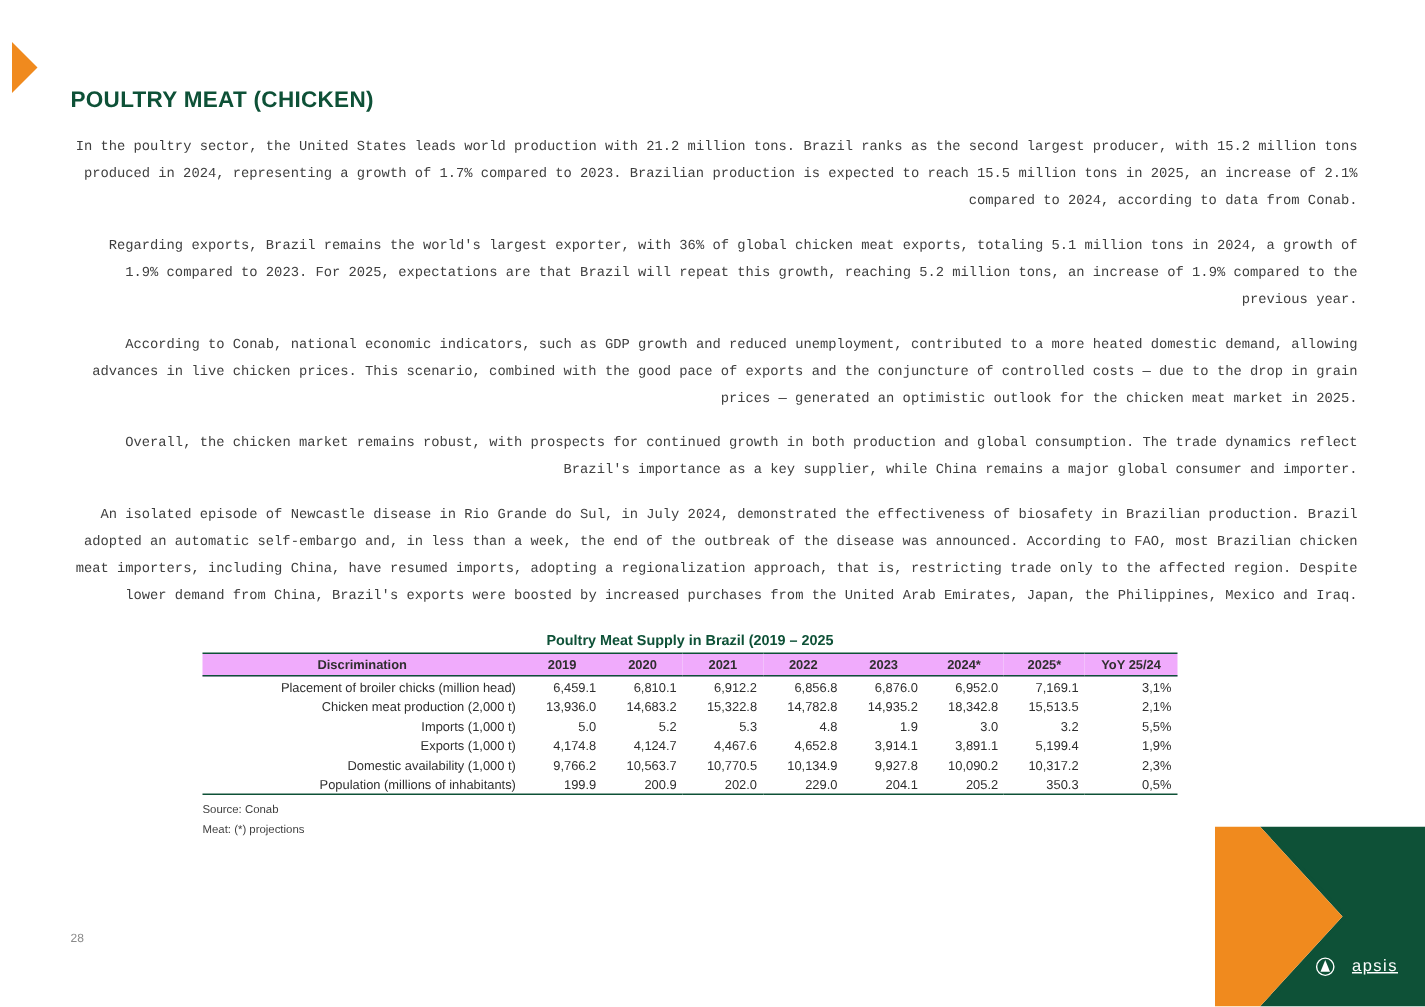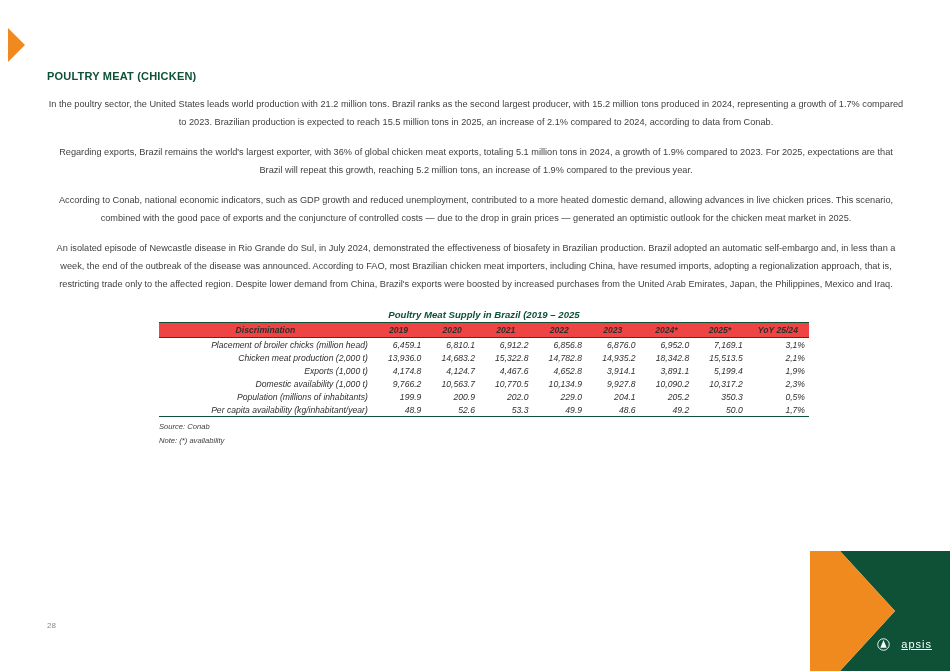--- a/index.html
+++ b/index.html
@@ -27,55 +27,55 @@
     width: 26px;
     height: 34px;
   }
   .content {
     position: absolute;
     left: 47px;
     top: 58px;
     width: 858px;
   }
   .section-title {
-    font-size: 11px;
+    font-size: 15px;
     font-weight: bold;
     color: #0e5137;
     letter-spacing: 0.2px;
-    margin: 12px 0 14px 0;
+    margin: 0 0 14px 0;
   }
   p.body-text {
     font-size: 9.2px;
     line-height: 1.95;
     color: #3f3f3f;
     margin: 0 0 12px 0;
-    text-align: center;
+    text-align: right;
+    font-family: Liberation Mono, monospace;
   }
   
   .table-block {
     margin-top: 16px;
     width: 650px;
-    margin-left: 112px;
-    font-style: italic;
+    margin-left: 88px;
   }
   .table-title {
     text-align: center;
     font-size: 9.6px;
     font-weight: bold;
     color: #0e5137;
     margin-bottom: 2px;
   }
   table.data-table {
     border-collapse: collapse;
     width: 100%;
     font-size: 8.6px;
     color: #2f2f2f;
   }
   table.data-table thead th {
-    background: #ef4444;
+    background: #f0abfc;
     font-weight: bold;
     padding: 2px 4px;
     border-top: 1.3px solid #0e5137;
     border-bottom: 1.3px solid #0e5137;
     text-align: center;
     white-space: nowrap;
   }
   table.data-table thead th.disc {
     text-align: center;
   }
@@ -141,20 +141,21 @@
     <polygon points="0,0 17,17 0,34" fill="#f08a1e"></polygon>
   </svg>
 
   <div class="content">
 
     <h2 class="section-title">POULTRY MEAT (CHICKEN)</h2>
 
     <p class="body-text">In the poultry sector, the United States leads world production with 21.2 million tons.  Brazil ranks as the second largest producer, with 15.2 million tons produced in 2024, representing a growth of 1.7% compared to 2023. Brazilian production is expected to reach 15.5 million tons in 2025, an increase of 2.1% compared to 2024, according to data from Conab.</p>
     <p class="body-text">Regarding exports, Brazil remains the world's largest exporter, with 36% of global chicken meat exports, totaling 5.1 million tons in 2024, a growth of 1.9% compared to 2023. For 2025, expectations are that Brazil will repeat this growth, reaching 5.2 million tons, an increase of 1.9% compared to the previous year.</p>
     <p class="body-text">According to Conab, national economic indicators, such as GDP growth and reduced unemployment, contributed to a more heated domestic demand, allowing advances in live chicken prices. This scenario, combined with the good pace of exports and the conjuncture of controlled costs — due to the drop in grain prices — generated an optimistic outlook for the chicken meat market in 2025.</p>
+    <p class="body-text">Overall, the chicken market remains robust, with prospects for continued growth in both production and global consumption. The trade dynamics reflect Brazil's importance as a key supplier, while China remains a major global consumer and importer.</p>
     <p class="body-text">An isolated episode of Newcastle disease in Rio Grande do Sul, in July 2024, demonstrated the effectiveness of biosafety in Brazilian production. Brazil adopted an automatic self-embargo and, in less than a week, the end of the outbreak of the disease was announced. According to FAO, most Brazilian chicken meat importers, including China, have resumed imports, adopting a regionalization approach, that is, restricting trade only to the affected region. Despite lower demand from China, Brazil's exports were boosted by increased purchases from  the United Arab Emirates, Japan, the Philippines, Mexico and Iraq.</p>
 
     <div class="table-block">
       <div class="table-title">Poultry Meat Supply in Brazil (2019 – 2025</div>
 
       <table class="data-table">
         <thead>
           <tr>
             <th class="disc">Discrimination</th>
             <th>2019</th>
@@ -184,20 +185,31 @@
             <td>13,936.0</td>
             <td>14,683.2</td>
             <td>15,322.8</td>
             <td>14,782.8</td>
             <td>14,935.2</td>
             <td>18,342.8</td>
             <td>15,513.5</td>
             <td>2,1%</td>
           </tr>
           <tr>
+            <td class="label">Imports (1,000 t)</td>
+            <td>5.0</td>
+            <td>5.2</td>
+            <td>5.3</td>
+            <td>4.8</td>
+            <td>1.9</td>
+            <td>3.0</td>
+            <td>3.2</td>
+            <td>5,5%</td>
+          </tr>
+          <tr>
             <td class="label">Exports (1,000 t)</td>
             <td>4,174.8</td>
             <td>4,124.7</td>
             <td>4,467.6</td>
             <td>4,652.8</td>
             <td>3,914.1</td>
             <td>3,891.1</td>
             <td>5,199.4</td>
             <td>1,9%</td>
           </tr>
@@ -216,37 +228,26 @@
             <td class="label">Population (millions of inhabitants)</td>
             <td>199.9</td>
             <td>200.9</td>
             <td>202.0</td>
             <td>229.0</td>
             <td>204.1</td>
             <td>205.2</td>
             <td>350.3</td>
             <td>0,5%</td>
           </tr>
-          <tr>
-            <td class="label">Per capita availability (kg/inhabitant/year)</td>
-            <td>48.9</td>
-            <td>52.6</td>
-            <td>53.3</td>
-            <td>49.9</td>
-            <td>48.6</td>
-            <td>49.2</td>
-            <td>50.0</td>
-            <td>1,7%</td>
-          </tr>
         </tbody>
       </table>
 
       <div class="table-notes">
         <div>Source: Conab</div>
-        <div>Note: (*) availability</div>
+        <div>Meat: (*) projections</div>
       </div>
     </div>
 
   </div>
 
   <div class="page-number">28</div>
 
   <svg class="corner-decor" viewBox="0 0 300 120" preserveAspectRatio="none">
     <polygon points="300,0 300,120 190,120 245,60 190,0" fill="#0e5137"></polygon>
     <polygon points="190,0 245,60 190,120 160,120 160,0" fill="#f08a1e"></polygon>

